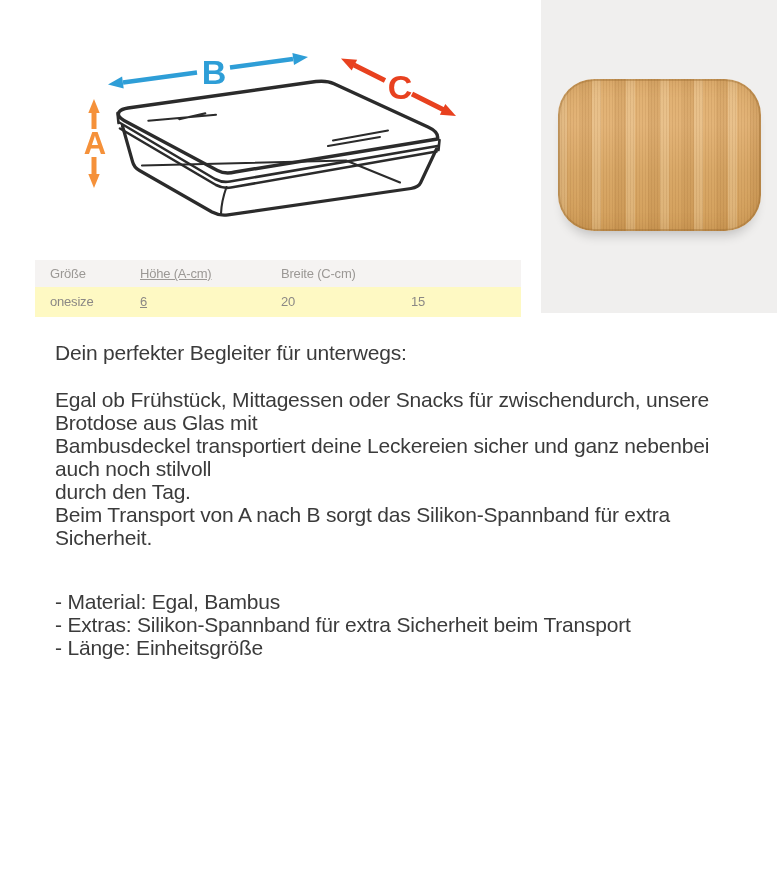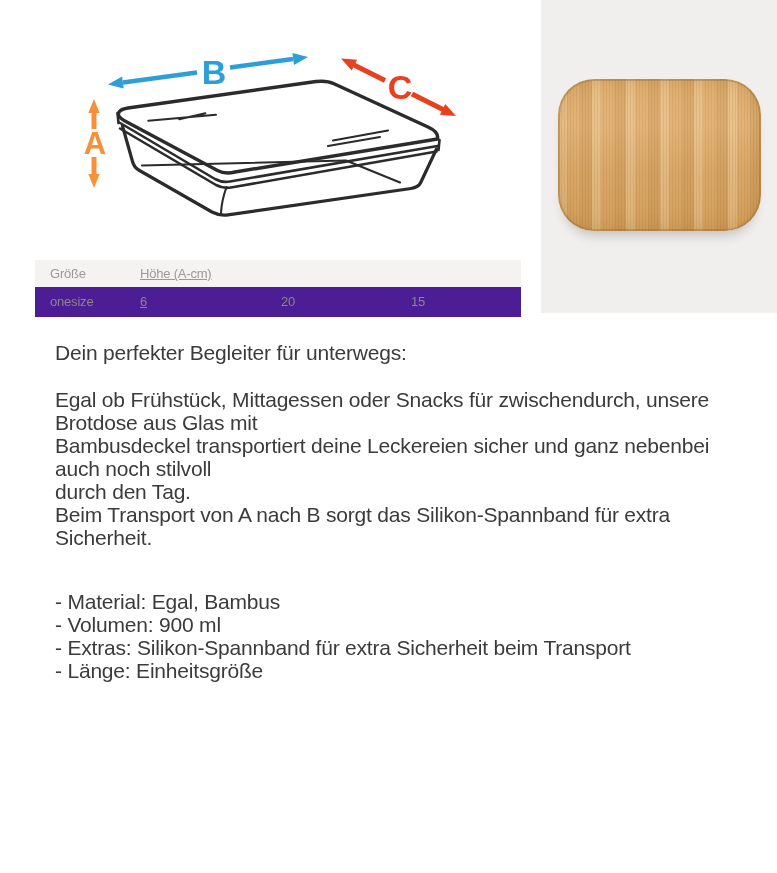--- a/index.html
+++ b/index.html
@@ -31,21 +31,21 @@
       inset 0 0 18px rgba(140,90,30,0.22),
       0 10px 12px -6px rgba(0,0,0,0.20);
   }
   
   .size-table{
     position:absolute;left:35px;top:260px;width:486px;
     font-size:13px;letter-spacing:-0.2px;
   }
   .st-row{display:flex;}
   .st-row.header{background:#f5f3f2;color:#9b9895;height:27px;line-height:28px;}
-  .st-row.data{background:#4c1d95;color:#8b8885;height:30px;line-height:30px;}
+  .st-row.data{background:#fef9c3;color:#8b8885;height:30px;line-height:30px;}
   .st-cell{padding-left:15px;box-sizing:border-box;overflow:hidden;white-space:nowrap;}
   .c1{width:90px;} .c2{width:141px;text-decoration:underline;} .c3{width:130px;} .c4{width:125px;}
 
   
   .description{
     position:absolute;left:55px;top:341px;width:700px;
     color:#3b3b3b;font-size:21px;line-height:23px;letter-spacing:-0.2px;
   }
   .desc-body{margin-top:24px;white-space:pre-line;}
   .desc-transport{}
@@ -95,36 +95,36 @@
   </svg>
 
   <div class="photo-panel">
     <div class="bamboo-lid"></div>
   </div>
 
   <div class="size-table">
     <div class="st-row header">
       <div class="st-cell c1">Größe</div>
       <div class="st-cell c2">Höhe (A-cm)</div>
+      <div class="st-cell c4">Breite (C-cm)</div>
     </div>
     <div class="st-row data">
       <div class="st-cell c1">onesize</div>
       <div class="st-cell c2">6</div>
       <div class="st-cell c3">20</div>
       <div class="st-cell c4">15</div>
     </div>
   </div>
 
   <div class="description">
     <div class="desc-intro">Dein perfekter Begleiter für unterwegs:</div>
     <div class="desc-body">Egal ob Frühstück, Mittagessen oder Snacks für zwischendurch, unsere Brotdose aus Glas mit
 Bambusdeckel transportiert deine Leckereien sicher und ganz nebenbei auch noch stilvoll
 durch den Tag.</div>
     <div class="desc-transport">Beim Transport von A nach B sorgt das Silikon-Spannband für extra Sicherheit.</div>
     <div class="details">
       <div>- Material: Egal, Bambus</div>
-      <div>- Volumen: 900 ml</div>
       <div>- Extras: Silikon-Spannband für extra Sicherheit beim Transport</div>
       <div>- Länge: Einheitsgröße</div>
     </div>
   </div>
 
 </div>
 
 </body></html>

